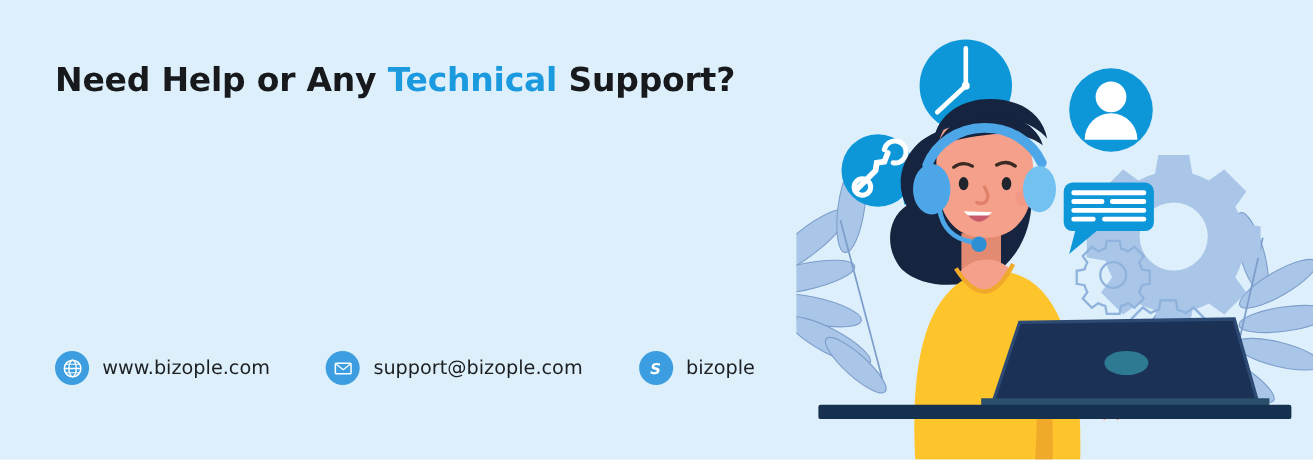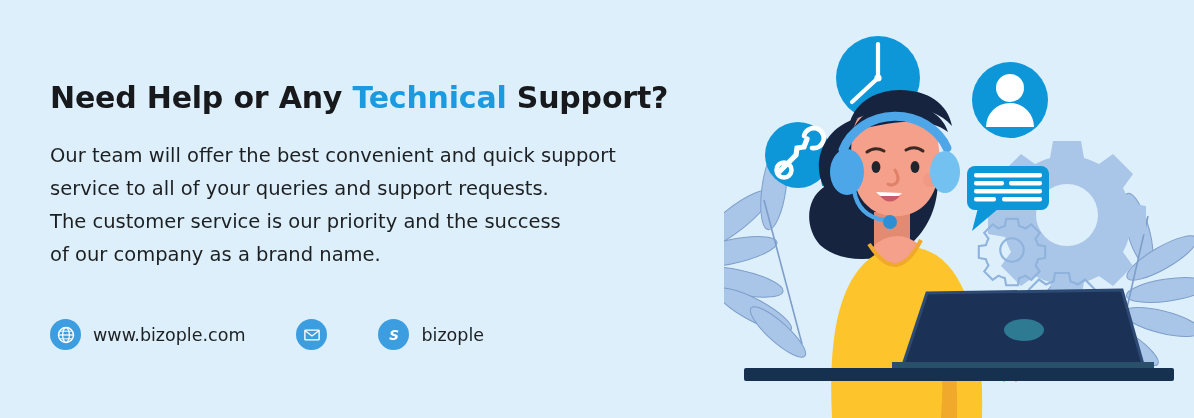--- a/index.html
+++ b/index.html
@@ -16,21 +16,20 @@
     height: 418px;
     background: #ddeffa;
     overflow: hidden;
   }
   
   .content {
     position: absolute;
     left: 50px;
     top: 56px;
     width: 690px;
-    margin-top: 24px;
   }
   .headline {
     font-family: "DejaVu Sans", sans-serif;
     font-size: 30px;
     font-weight: bold;
     color: #17191c;
     letter-spacing: -0.2px;
     margin: 0 0 24px 0;
     white-space: nowrap;
   }
@@ -85,24 +84,20 @@
   }
 </style>
 </head>
 <body>
 
 <div class="banner">
 
   <div class="content">
     <h1 class="headline"><span>Need Help or Any </span><span class="accent">Technical</span><span> Support?</span></h1>
 
-    <p class="paragraph">Our team will offer the best convenient and quick support
-service to all of your queries and support requests.
-The customer service is our priority and the success
-of our company as a brand name.</p>
   </div>
 
   <div class="contacts">
 
     <a class="contact-item" href="#" style="text-decoration:none">
       <span class="cicon">
         <svg width="20" height="20" viewBox="0 0 24 24">
           <circle cx="12" cy="12" r="9" fill="none" stroke="#ffffff" stroke-width="1.7"></circle>
           <ellipse cx="12" cy="12" rx="4" ry="9" fill="none" stroke="#ffffff" stroke-width="1.5"></ellipse>
           <line x1="3" y1="12" x2="21" y2="12" stroke="#ffffff" stroke-width="1.5"></line>
@@ -113,20 +108,21 @@
       <span class="clabel">www.bizople.com</span>
     </a>
 
     <a class="contact-item" href="#" style="text-decoration:none">
       <span class="cicon">
         <svg width="18" height="18" viewBox="0 0 24 24">
           <rect x="2.5" y="5.5" width="19" height="13" rx="1" fill="none" stroke="#ffffff" stroke-width="1.8"></rect>
           <path d="M2.5 6 L12 13.4 L21.5 6" fill="none" stroke="#ffffff" stroke-width="1.6"></path>
         </svg>
       </span>
+      <span class="clabel">support@bizople.com</span>
     </a>
 
     <a class="contact-item" href="#" style="text-decoration:none">
       <span class="cicon">
         <svg width="30" height="30" viewBox="0 0 30 30">
           <ellipse cx="15" cy="15" rx="11.5" ry="11" fill="#3c9ee0"></ellipse>
           <path d="M19.6 10.3a5.6 5.6 0 0 0-9.1 1.1c-1.3 2.4-.4 5.1 1.7 6.6
                    M10.4 19.7a5.6 5.6 0 0 0 9.1-1.1c1.3-2.4.4-5.1-1.7-6.6" fill="none" stroke="#3c9ee0" stroke-width="2.6"></path>
           <text x="15" y="20.3" font-family="DejaVu Sans, sans-serif" font-size="13.5" font-weight="bold" font-style="italic" fill="#ffffff" text-anchor="middle">S</text>
         </svg>

